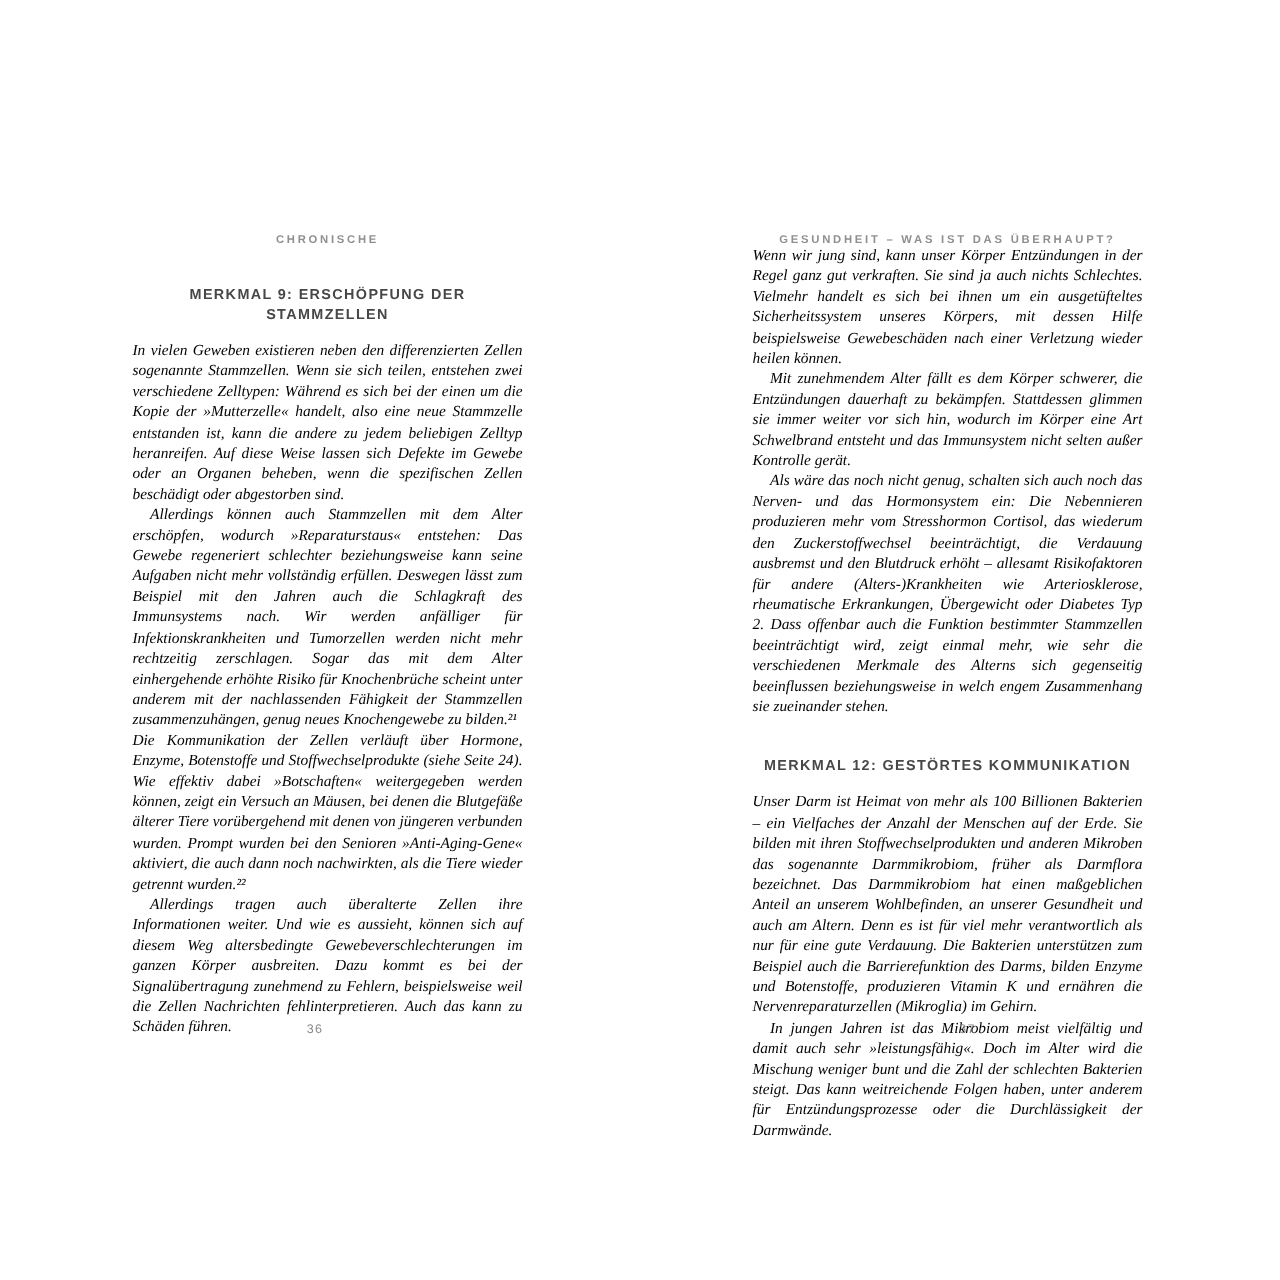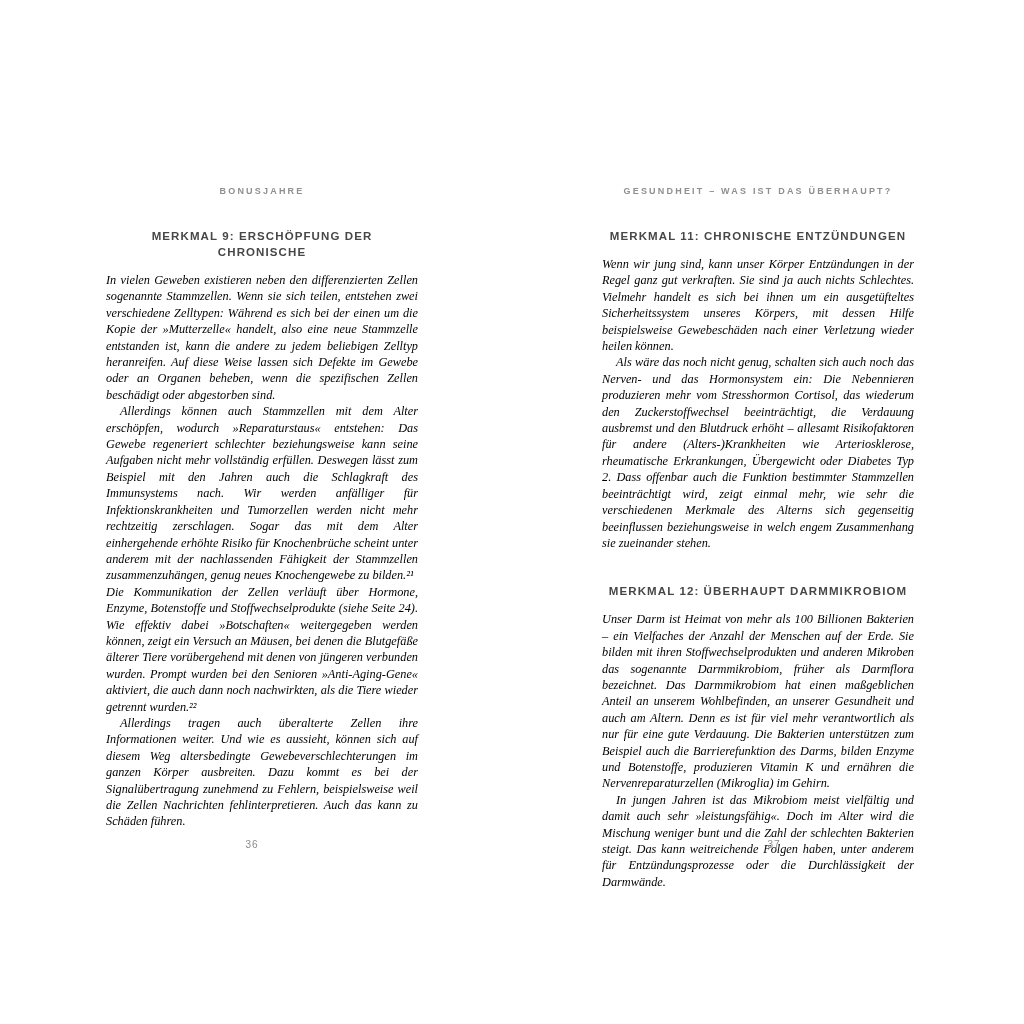--- a/index.html
+++ b/index.html
@@ -52,62 +52,62 @@
     color: #000000;
     hyphens: auto;
     font-style: italic;
     -webkit-hyphens: auto;
   }
   .para + .para {
     text-indent: 14px;
   }
   .page-number {
     position: absolute;
-    top: 839px;
+    top: 818px;
     width: 312px;
     text-align: center;
     font-family: "Liberation Sans", sans-serif;
     font-size: 10px;
     color: #8a8a8a;
     letter-spacing: 1px;
   }
   .pn-left  { left: 96px; }
   .pn-right { left: 618px; }
 </style>
 </head>
 <body>
 
 <div class="spread">
 
   <div class="page-col col-left">
-    <div class="running-head">BONUSJAHRE</div>
+    <div class="running-head">CHRONISCHE</div>
 
     <div>
-      <h2 class="section-heading">MERKMAL 9: ERSCHÖPFUNG DER CHRONISCHE</h2>
+      <h2 class="section-heading">MERKMAL 9: ERSCHÖPFUNG DER STAMMZELLEN</h2>
       <p class="para">In vielen Geweben existieren neben den differenzierten Zellen sogenannte Stammzellen. Wenn sie sich teilen, entstehen zwei verschiedene Zelltypen: Während es sich bei der einen um die Kopie der »Mutterzelle« handelt, also eine neue Stammzelle entstanden ist, kann die andere zu jedem beliebigen Zelltyp heranreifen. Auf diese Weise lassen sich Defekte im Gewebe oder an Organen beheben, wenn die spezifischen Zellen beschädigt oder abgestorben sind.</p>
       <p class="para">Allerdings können auch Stammzellen mit dem Alter erschöpfen, wodurch »Reparaturstaus« entstehen: Das Gewebe regeneriert schlechter beziehungsweise kann seine Aufgaben nicht mehr vollständig erfüllen. Deswegen lässt zum Beispiel mit den Jahren auch die Schlagkraft des Immunsystems nach. Wir werden anfälliger für Infektionskrankheiten und Tumorzellen werden nicht mehr rechtzeitig zerschlagen. Sogar das mit dem Alter einhergehende erhöhte Risiko für Knochenbrüche scheint unter anderem mit der nachlassenden Fähigkeit der Stammzellen zusammenzuhängen, genug neues Knochengewebe zu bilden.²¹</p>
     </div>
 
     <div>
       <p class="para">Die Kommunikation der Zellen verläuft über Hormone, Enzyme, Botenstoffe und Stoffwechselprodukte (siehe Seite 24). Wie effektiv dabei »Botschaften« weitergegeben werden können, zeigt ein Versuch an Mäusen, bei denen die Blutgefäße älterer Tiere vorübergehend mit denen von jüngeren verbunden wurden. Prompt wurden bei den Senioren »Anti-Aging-Gene« aktiviert, die auch dann noch nachwirkten, als die Tiere wieder getrennt wurden.²²</p>
       <p class="para">Allerdings tragen auch überalterte Zellen ihre Informationen weiter. Und wie es aussieht, können sich auf diesem Weg altersbedingte Gewebeverschlechterungen im ganzen Körper ausbreiten. Dazu kommt es bei der Signalübertragung zunehmend zu Fehlern, beispielsweise weil die Zellen Nachrichten fehlinterpretieren. Auch das kann zu Schäden führen.</p>
     </div>
   </div>
 
   <div class="page-col col-right">
     <div class="running-head">GESUNDHEIT – WAS IST DAS ÜBERHAUPT?</div>
 
     <div>
-      <h2 class="section-heading">MERKMAL 11: CHRONISCHE ENTZÜNDUNGEN</h2>
       <p class="para">Wenn wir jung sind, kann unser Körper Entzündungen in der Regel ganz gut verkraften. Sie sind ja auch nichts Schlechtes. Vielmehr handelt es sich bei ihnen um ein ausgetüfteltes Sicherheitssystem unseres Körpers, mit dessen Hilfe beispielsweise Gewebeschäden nach einer Verletzung wieder heilen können.</p>
+      <p class="para">Mit zunehmendem Alter fällt es dem Körper schwerer, die Entzündungen dauerhaft zu bekämpfen. Stattdessen glimmen sie immer weiter vor sich hin, wodurch im Körper eine Art Schwelbrand entsteht und das Immunsystem nicht selten außer Kontrolle gerät.</p>
       <p class="para">Als wäre das noch nicht genug, schalten sich auch noch das Nerven- und das Hormonsystem ein: Die Nebennieren produzieren mehr vom Stresshormon Cortisol, das wiederum den Zuckerstoffwechsel beeinträchtigt, die Verdauung ausbremst und den Blutdruck erhöht – allesamt Risikofaktoren für andere (Alters-)Krankheiten wie Arteriosklerose, rheumatische Erkrankungen, Übergewicht oder Diabetes Typ 2. Dass offenbar auch die Funktion bestimmter Stammzellen beeinträchtigt wird, zeigt einmal mehr, wie sehr die verschiedenen Merkmale des Alterns sich gegenseitig beeinflussen beziehungsweise in welch engem Zusammenhang sie zueinander stehen.</p>
     </div>
 
     <div>
-      <h2 class="section-heading">MERKMAL 12: ÜBERHAUPT DARMMIKROBIOM</h2>
+      <h2 class="section-heading">MERKMAL 12: GESTÖRTES KOMMUNIKATION</h2>
       <p class="para">Unser Darm ist Heimat von mehr als 100 Billionen Bakterien – ein Vielfaches der Anzahl der Menschen auf der Erde. Sie bilden mit ihren Stoffwechselprodukten und anderen Mikroben das sogenannte Darmmikrobiom, früher als Darmflora bezeichnet. Das Darmmikrobiom hat einen maßgeblichen Anteil an unserem Wohlbefinden, an unserer Gesundheit und auch am Altern. Denn es ist für viel mehr verantwortlich als nur für eine gute Verdauung. Die Bakterien unterstützen zum Beispiel auch die Barrierefunktion des Darms, bilden Enzyme und Botenstoffe, produzieren Vitamin K und ernähren die Nervenreparaturzellen (Mikroglia) im Gehirn.</p>
       <p class="para">In jungen Jahren ist das Mikrobiom meist vielfältig und damit auch sehr »leistungsfähig«. Doch im Alter wird die Mischung weniger bunt und die Zahl der schlechten Bakterien steigt. Das kann weitreichende Folgen haben, unter anderem für Entzündungsprozesse oder die Durchlässigkeit der Darmwände.</p>
     </div>
   </div>
 
   <div class="page-number pn-left">36</div>
   <div class="page-number pn-right">37</div>
 
 </div>
 

